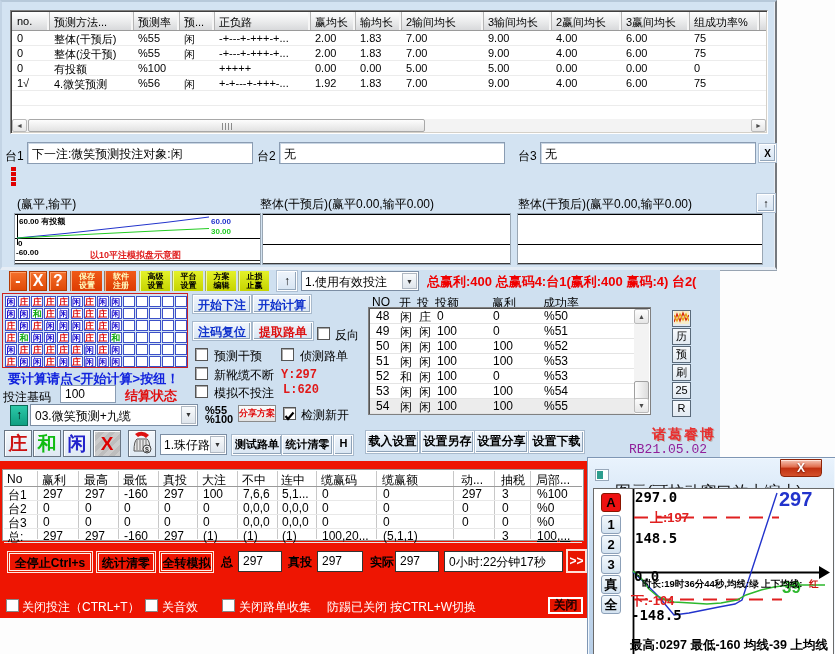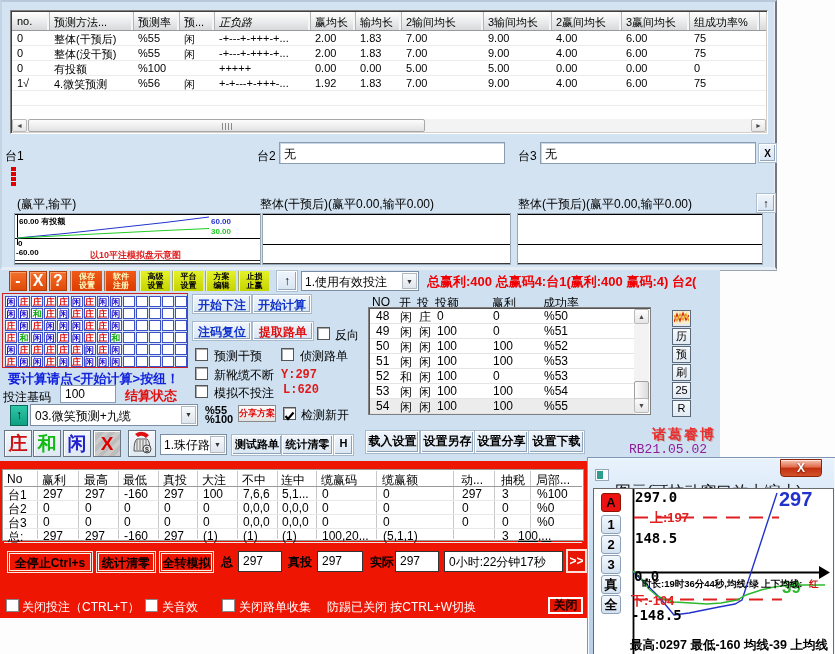--- a/index.html
+++ b/index.html
@@ -144,21 +144,21 @@
 </head>
 <body>
 
 <div class="abs" id="top-window">
   <div class="abs" id="pred-table">
     <div class="pt-head">
         <div class="pt-hcell" style="left: 1px; width: 37px;">no.</div>
         <div class="pt-hcell" style="left: 38px; width: 84px;">预测方法...</div>
         <div class="pt-hcell" style="left: 122px; width: 46px;">预测率</div>
         <div class="pt-hcell" style="left: 168px; width: 35px;">预...</div>
-        <div class="pt-hcell" style="left: 203px; width: 96px; font-style: italic;">正负路</div>
+        <div class="pt-hcell" style="left: 203px; width: 96px;">正负路</div>
         <div class="pt-hcell" style="left: 299px; width: 45px;">赢均长</div>
         <div class="pt-hcell" style="left: 344px; width: 46px;">输均长</div>
         <div class="pt-hcell" style="left: 390px; width: 82px;">2输间均长</div>
         <div class="pt-hcell" style="left: 472px; width: 68px;">3输间均长</div>
         <div class="pt-hcell" style="left: 540px; width: 70px;">2赢间均长</div>
         <div class="pt-hcell" style="left: 610px; width: 68px;">3赢间均长</div>
         <div class="pt-hcell" style="left: 678px; width: 70px;">组成功率%</div>
       </div>
     <div id="pt-rows">
         <div class="pt-row" style="top: 20px; border-bottom: 1px solid rgb(236, 236, 236);">
@@ -223,20 +223,21 @@
     <div class="abs" id="pt-hscroll">
       <div class="sb-btn" style="left:0;top:0;">◄</div>
       <div id="pt-thumb">
           <div id="pt-grip"></div>
         </div>
       <div class="sb-btn" style="right:0;top:0;">►</div>
     </div>
   </div>
 
   <span class="abs tai-label" style="left:3px;">台1</span>
+  <div class="abs tai-input" style="left:25px;width:226px;">下一注:微笑预测投注对象:闲</div>
   <span class="abs tai-label" style="left:255px;">台2</span>
   <div class="abs tai-input" style="left:277px;width:226px;">无</div>
   <span class="abs tai-label" style="left:516px;">台3</span>
   <div class="abs tai-input" style="left:538px;width:216px;">无</div>
   <div class="abs btn3d" id="tai-x">X</div>
 
   <div id="grip-dots">
     <div style="top:165px;"></div>
       <div style="top:170px;"></div>
       <div style="top:175px;"></div>
@@ -601,21 +602,21 @@
           <div class="bt-cell" style="left: 81px;">297</div>
           <div class="bt-cell" style="left: 120px;">-160</div>
           <div class="bt-cell" style="left: 160px;">297</div>
           <div class="bt-cell" style="left: 199px;">(1)</div>
           <div class="bt-cell" style="left: 239px;">(1)</div>
           <div class="bt-cell" style="left: 278px;">(1)</div>
           <div class="bt-cell" style="left: 318px;">100,20...</div>
           <div class="bt-cell" style="left: 379px;">(5,1,1)</div>
           <div class="bt-cell" style="left: 458px;"></div>
           <div class="bt-cell" style="left: 498px;">3</div>
-          <div class="bt-cell" style="left: 514px; text-decoration: underline;">100,...</div>
+          <div class="bt-cell" style="left: 533px; text-decoration: underline;">100,...</div>
         </div>
       </div>
     <div class="rb-btn" style="left:7px;width:86px;">全停止Ctrl+s</div>
     <div class="rb-btn" style="left:96px;width:60px;">统计清零</div>
     <div class="rb-btn" style="left:159px;width:55px;">全转模拟</div>
     <span class="rb-lbl" style="left:221px;">总</span>
     <div class="rb-input" style="left:238px;width:44px;">297</div>
     <span class="rb-lbl" style="left:288px;">真投</span>
     <div class="rb-input" style="left:317px;width:46px;">297</div>
     <span class="rb-lbl" style="left:370px;">实际</span>

